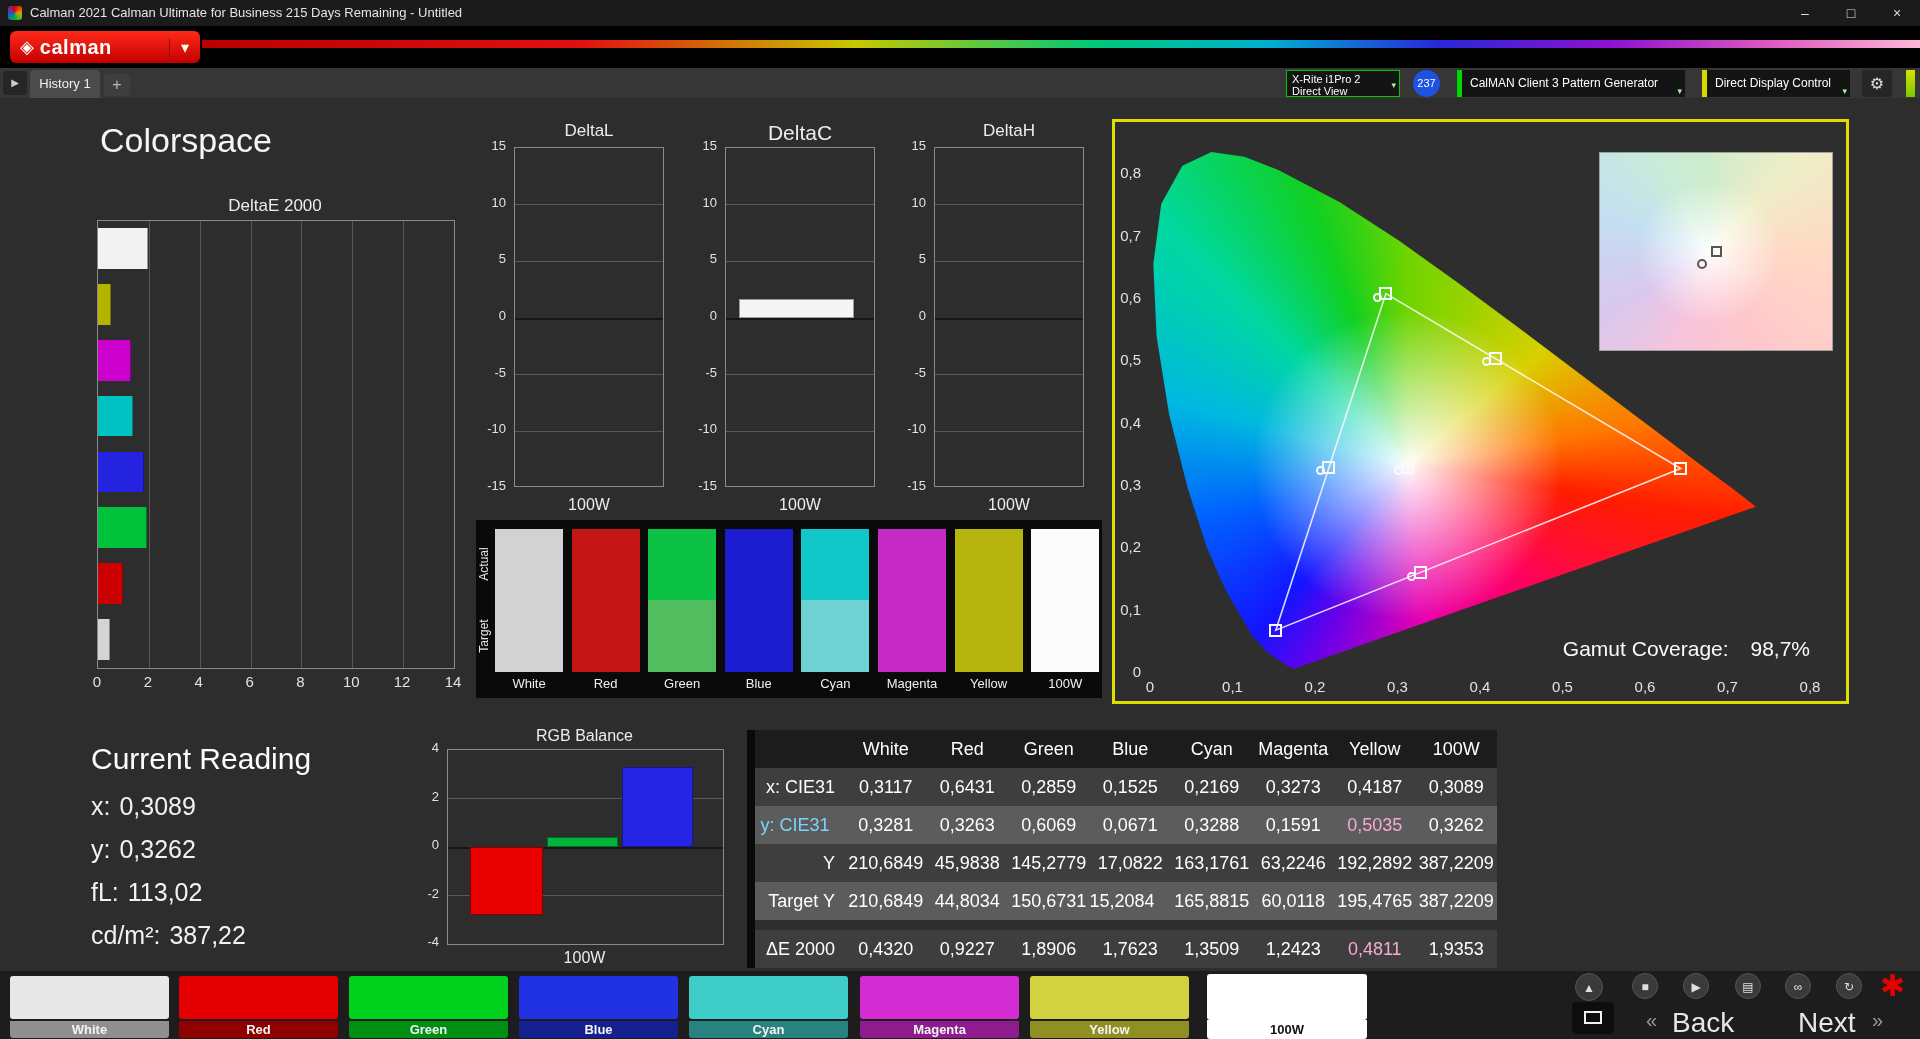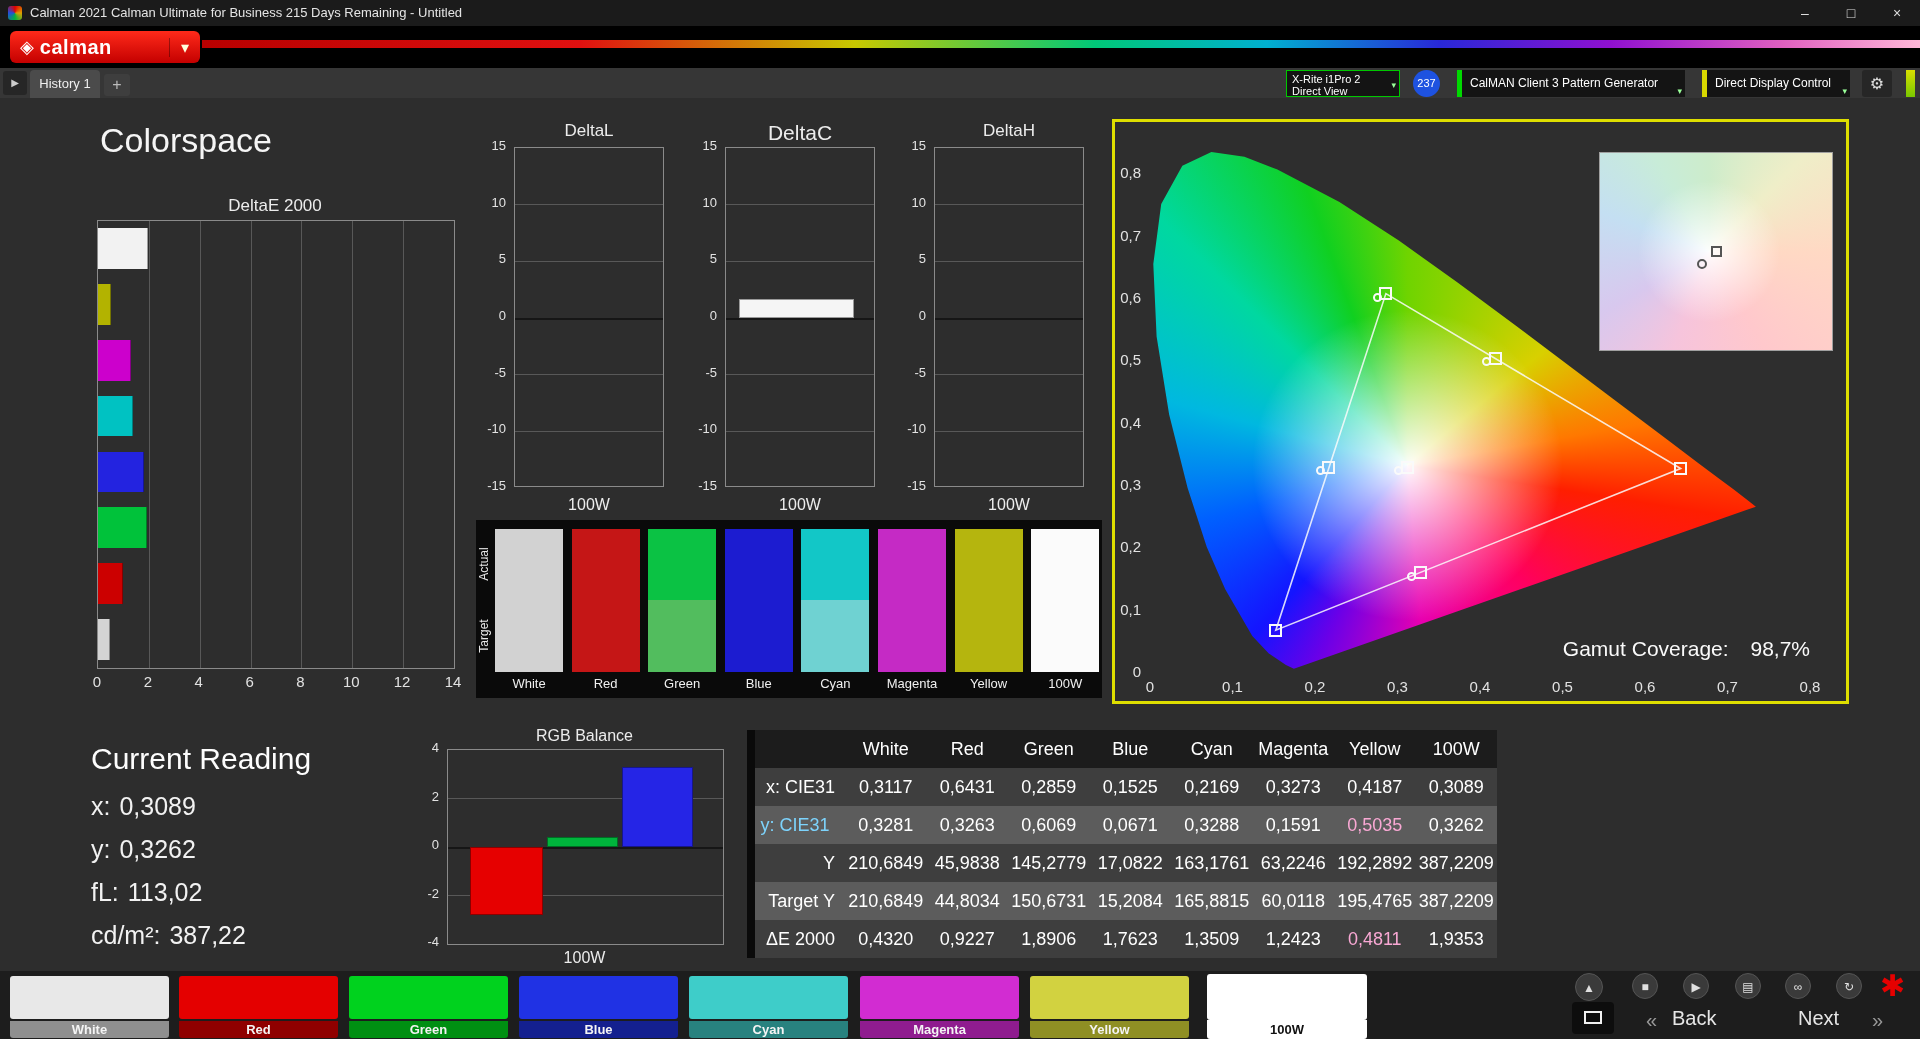--- a/index.html
+++ b/index.html
@@ -74,21 +74,21 @@
   
   #rgb-title{position:absolute;left:447px;top:727px;width:275px;text-align:center;color:#ececec;font-size:16px;}
   #rgb-plot{position:absolute;left:447px;top:749px;width:275px;height:194px;border:1px solid #8a8a8a;box-sizing:content-box;}
   #rgb-xlabel{position:absolute;left:447px;top:949px;width:275px;text-align:center;color:#ececec;font-size:16px;}
   
   #meas-table{position:absolute;left:747px;top:730px;width:742px;border-left:8px solid #0a0a0a;font-size:18px;}
   
   #bottombar{position:absolute;left:0;top:971px;width:1920px;height:68px;background:#1d1d1d;}
   .tp-circle{position:absolute;width:26px;height:26px;border-radius:50%;background:#3a3a3a;border:1px solid #555;
              color:#e0e0e0;text-align:center;line-height:26px;font-size:12px;box-sizing:border-box;}
-  #back-btn,#next-btn{position:absolute;top:36px;font-size:20px;color:#e6e6e6;}
+  #back-btn,#next-btn{position:absolute;top:36px;font-size:28px;color:#e6e6e6;}
   .chevrons{position:absolute;top:38px;font-size:20px;color:#9a9a9a;}
   #pattern-window-btn{position:absolute;left:1572px;top:31px;width:42px;height:32px;background:#0d0d0d;border-radius:4px;}
   #pattern-window-btn .sq{position:absolute;left:12px;top:9px;width:18px;height:13px;border:2px solid #f0f0f0;box-sizing:border-box;}
   #calman-asterisk{position:absolute;left:1880px;top:0;font-size:30px;line-height:30px;color:#e60000;font-weight:bold;}
 </style>
 </head>
 <body>
 
 <div id="screen">
 
@@ -288,27 +288,27 @@
         <div style="flex: 1 1 0%; text-align: center; line-height: 38px; color: rgb(255, 255, 255);">163,1761</div>
         <div style="flex: 1 1 0%; text-align: center; line-height: 38px; color: rgb(255, 255, 255);">63,2246</div>
         <div style="flex: 1 1 0%; text-align: center; line-height: 38px; color: rgb(255, 255, 255);">192,2892</div>
         <div style="flex: 1 1 0%; text-align: center; line-height: 38px; color: rgb(255, 255, 255);">387,2209</div>
       </div>
       <div style="display: flex; height: 38px; background: rgb(92, 92, 92);">
         <div style="width: 90px; text-align: right; padding-right: 10px; box-sizing: border-box; line-height: 38px; color: rgb(255, 255, 255);">Target Y</div>
         <div style="flex: 1 1 0%; text-align: center; line-height: 38px; color: rgb(255, 255, 255);">210,6849</div>
         <div style="flex: 1 1 0%; text-align: center; line-height: 38px; color: rgb(255, 255, 255);">44,8034</div>
         <div style="flex: 1 1 0%; text-align: center; line-height: 38px; color: rgb(255, 255, 255);">150,6731</div>
-        <div style="flex: 1 1 0%; text-align: center; line-height: 38px; color: rgb(255, 255, 255);">15,2084</div>
+        <div style="flex: 1 1 0%; text-align: left; line-height: 38px; color: rgb(255, 255, 255);">15,2084</div>
         <div style="flex: 1 1 0%; text-align: center; line-height: 38px; color: rgb(255, 255, 255);">165,8815</div>
         <div style="flex: 1 1 0%; text-align: center; line-height: 38px; color: rgb(255, 255, 255);">60,0118</div>
         <div style="flex: 1 1 0%; text-align: center; line-height: 38px; color: rgb(255, 255, 255);">195,4765</div>
         <div style="flex: 1 1 0%; text-align: center; line-height: 38px; color: rgb(255, 255, 255);">387,2209</div>
       </div>
-      <div style="display: flex; height: 38px; background: rgb(62, 62, 62);">
+      <div style="display: flex; height: 38px; background: rgb(62, 62, 62); margin-top: 10px;">
         <div style="width: 90px; text-align: right; padding-right: 10px; box-sizing: border-box; line-height: 38px; color: rgb(255, 255, 255);">ΔE 2000</div>
         <div style="flex: 1 1 0%; text-align: center; line-height: 38px; color: rgb(255, 255, 255);">0,4320</div>
         <div style="flex: 1 1 0%; text-align: center; line-height: 38px; color: rgb(255, 255, 255);">0,9227</div>
         <div style="flex: 1 1 0%; text-align: center; line-height: 38px; color: rgb(255, 255, 255);">1,8906</div>
         <div style="flex: 1 1 0%; text-align: center; line-height: 38px; color: rgb(255, 255, 255);">1,7623</div>
         <div style="flex: 1 1 0%; text-align: center; line-height: 38px; color: rgb(255, 255, 255);">1,3509</div>
         <div style="flex: 1 1 0%; text-align: center; line-height: 38px; color: rgb(255, 255, 255);">1,2423</div>
         <div style="flex: 1 1 0%; text-align: center; line-height: 38px; color: #f9a8d4;">0,4811</div>
         <div style="flex: 1 1 0%; text-align: center; line-height: 38px; color: rgb(255, 255, 255);">1,9353</div>
       </div>

